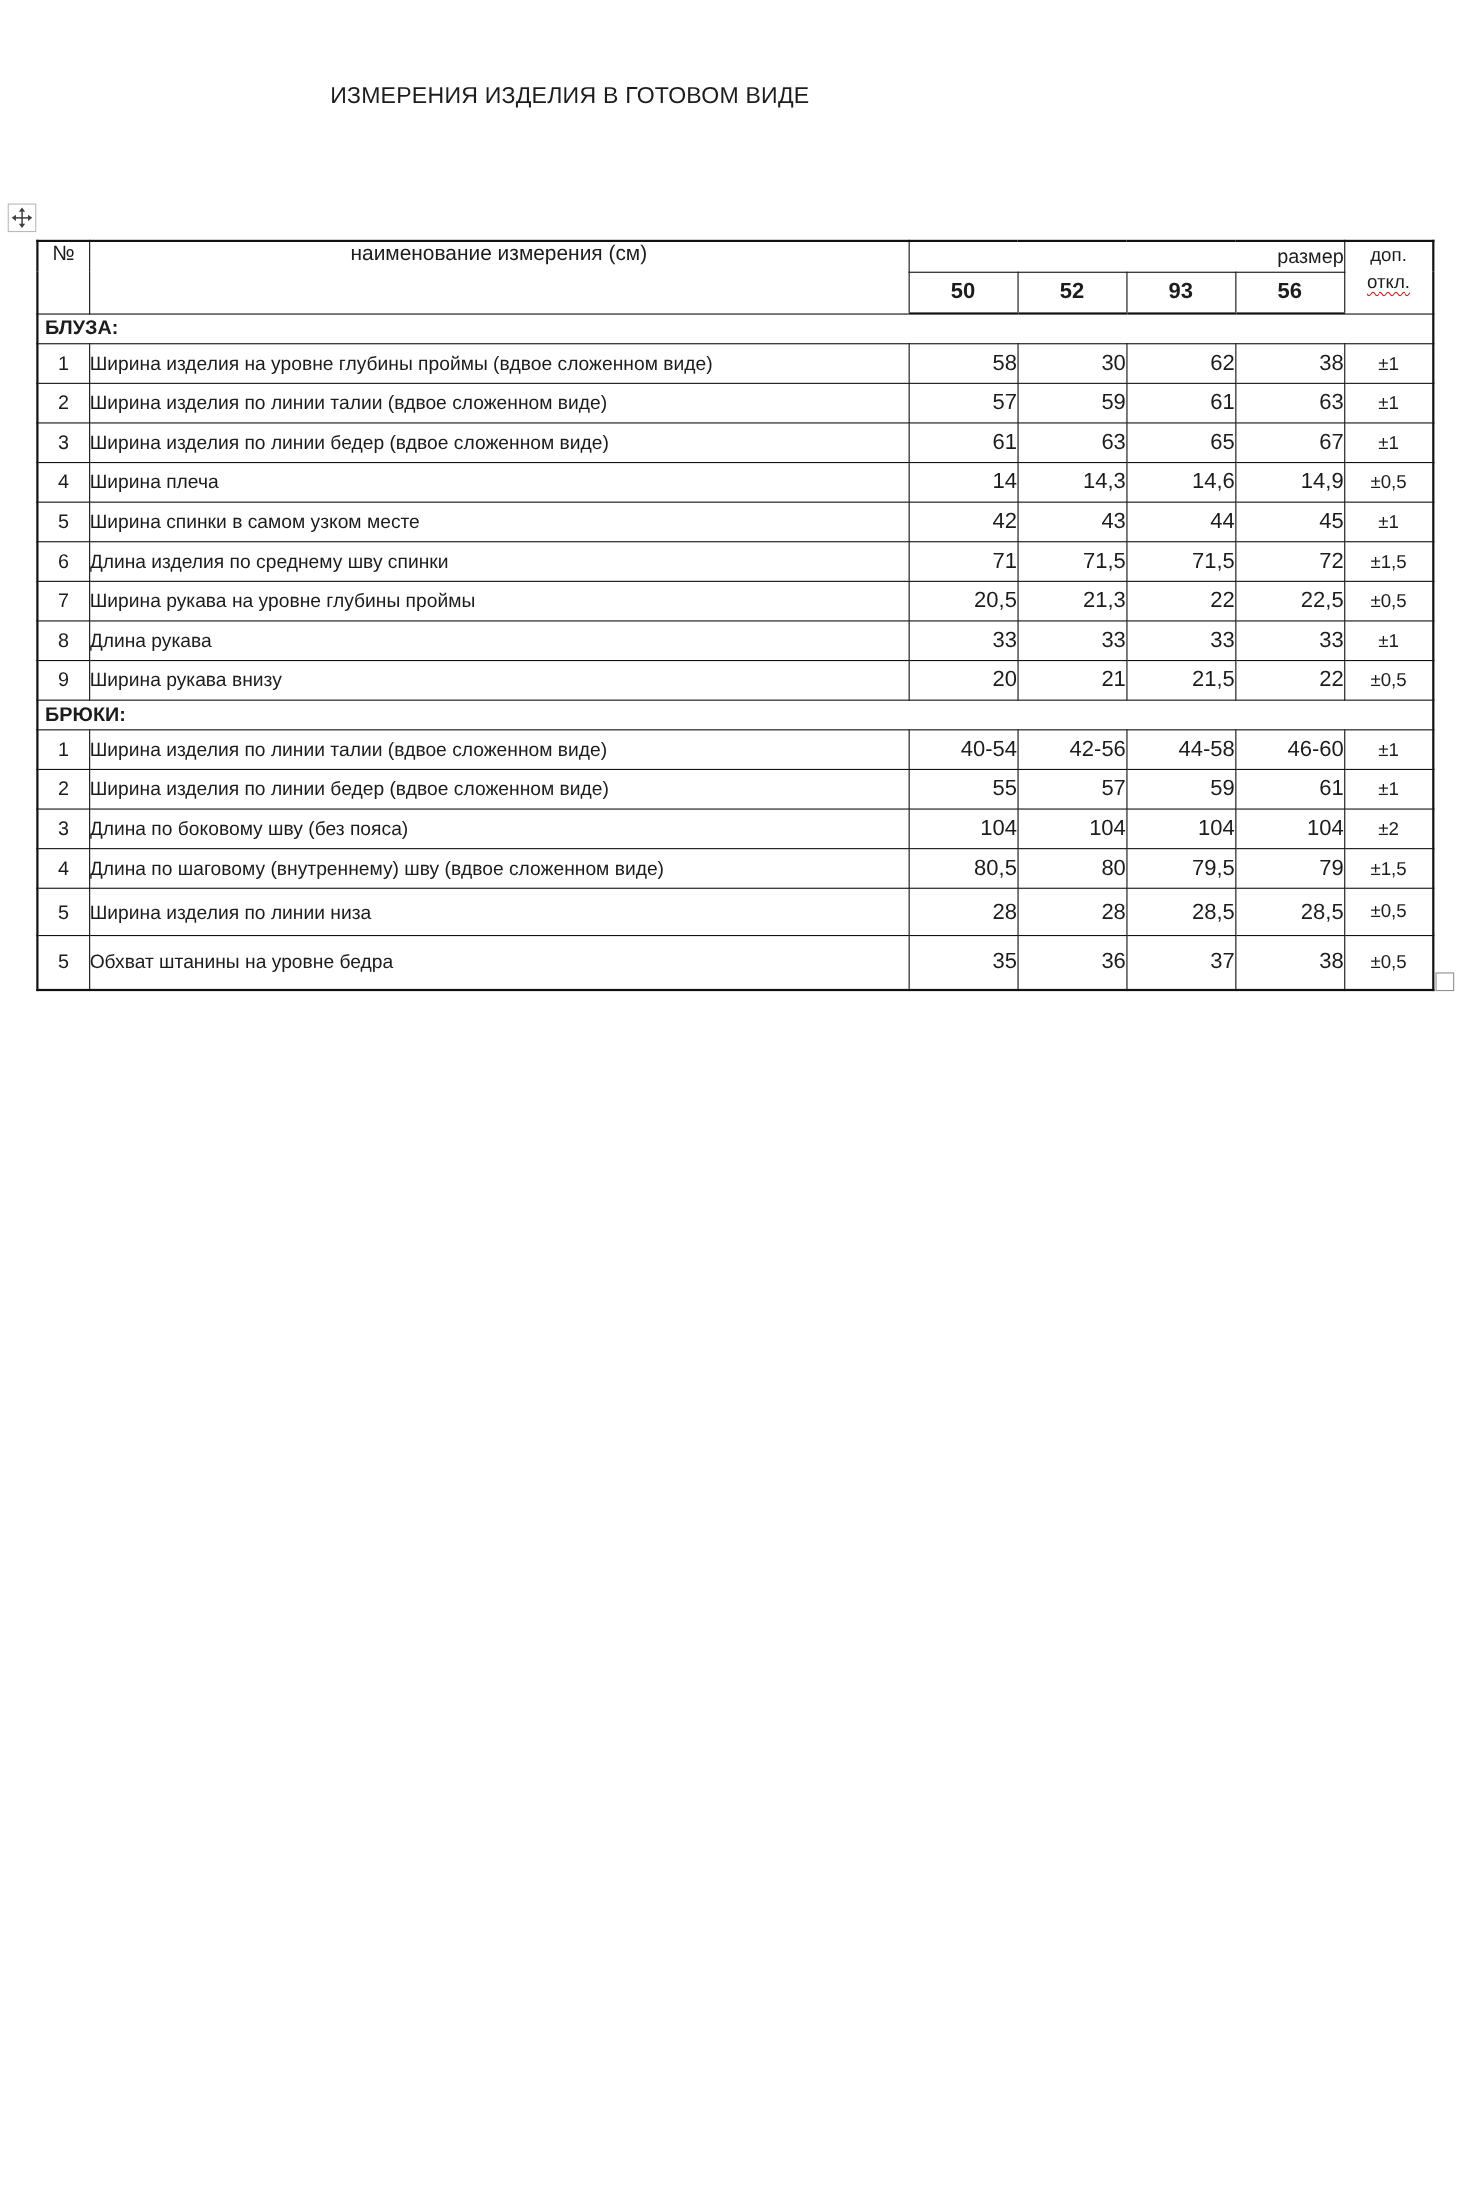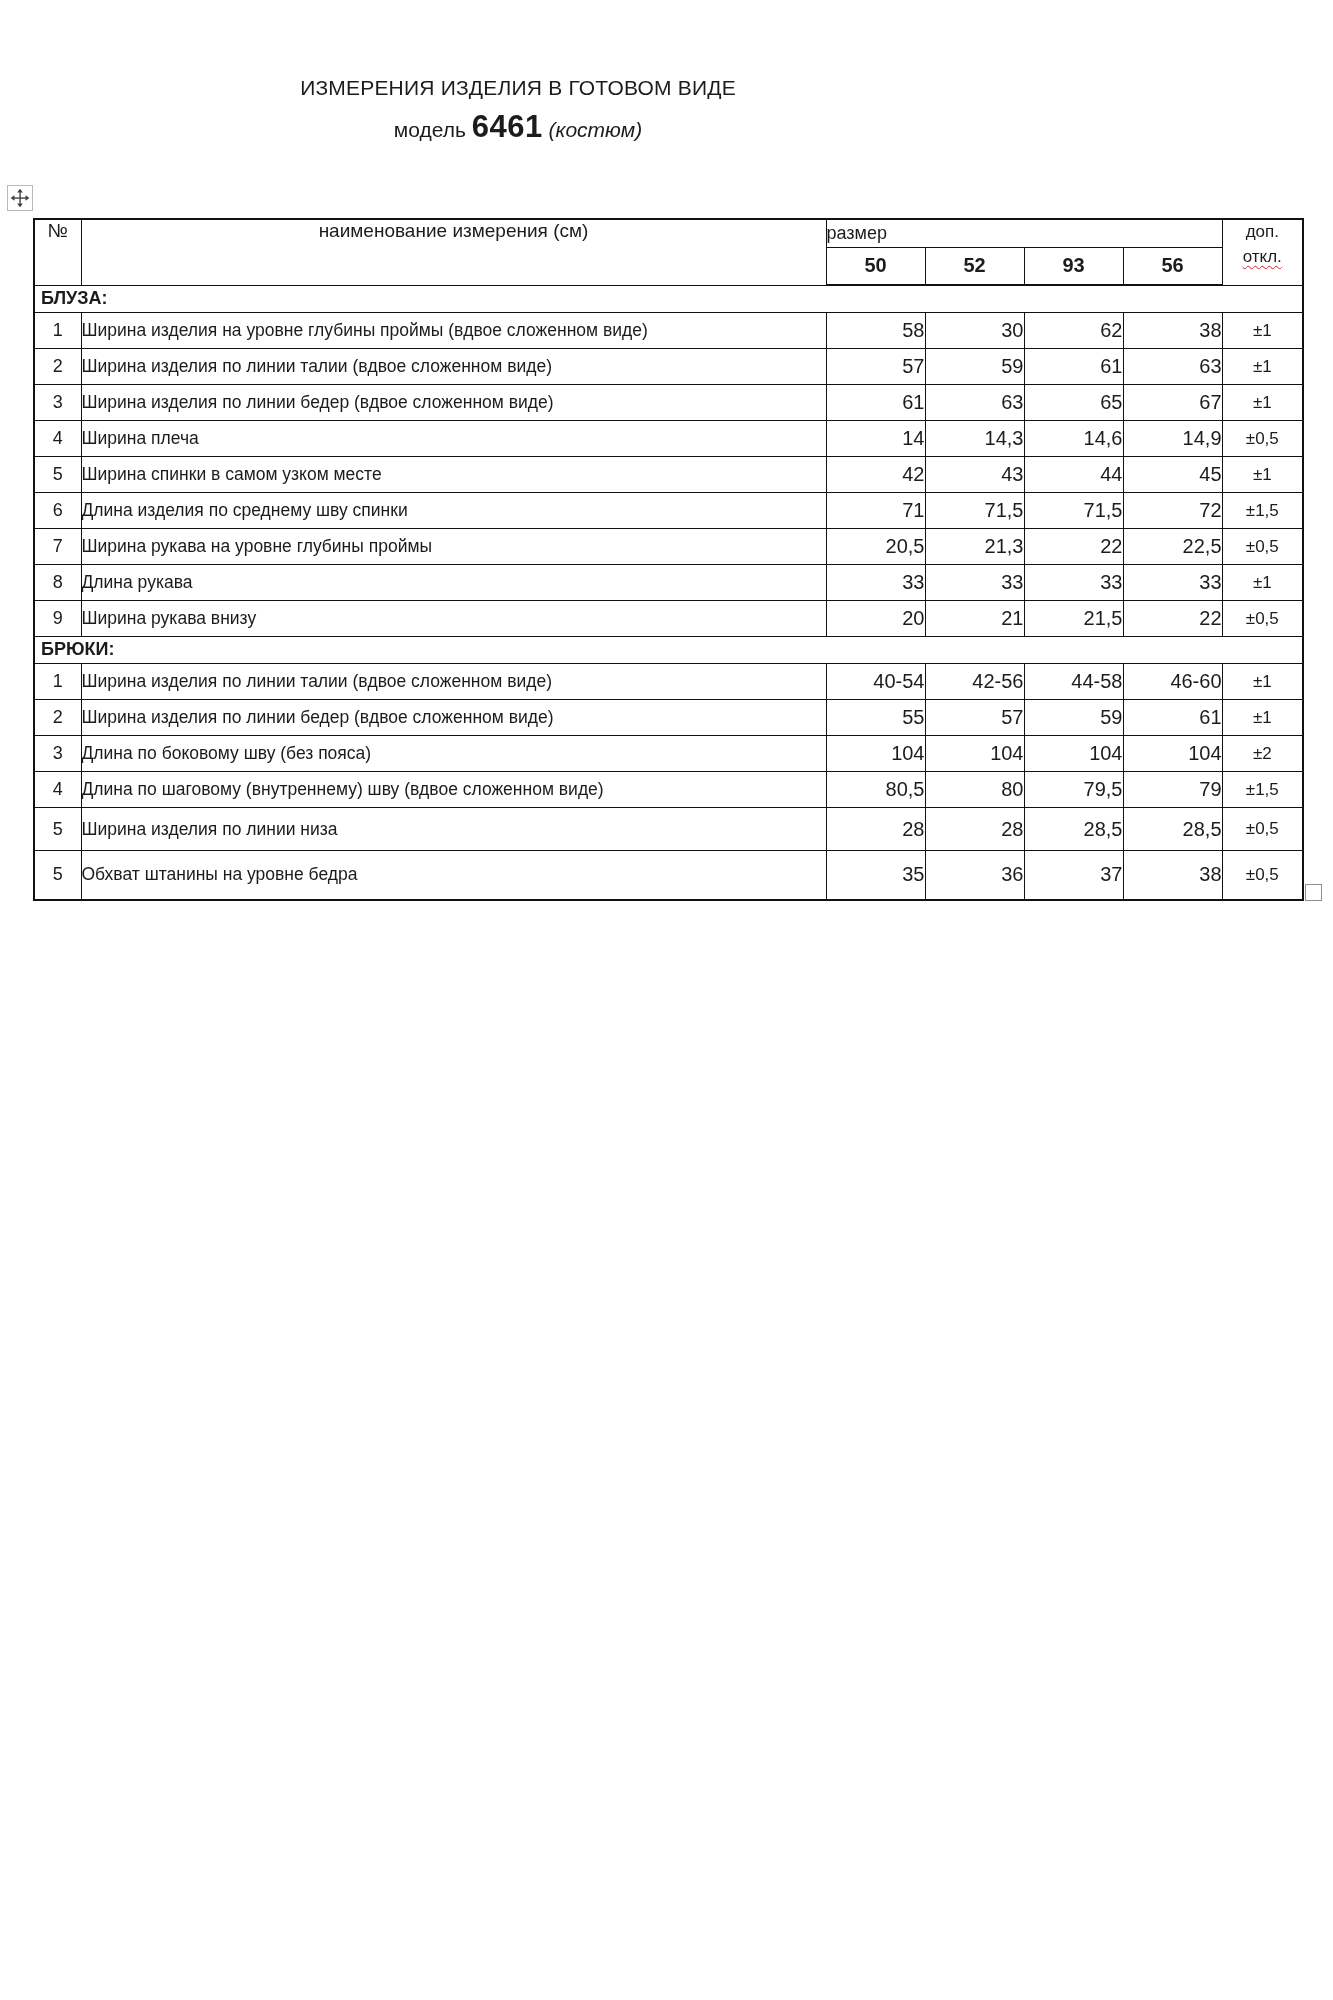--- a/index.html
+++ b/index.html
@@ -34,21 +34,21 @@
   table.meas th,table.meas td{
     border:1.6px solid #111;padding:0;box-sizing:border-box;
     overflow:hidden;white-space:nowrap;
   }
   table.meas{border:2px solid #111;}
   thead tr:last-child th{border-bottom:2px solid #111;}
 
   th{font-weight:400;}
   .h-num{vertical-align:top;padding-top:4px;font-size:19px;height:28px;}
   .h-name{vertical-align:top;padding-top:4px;font-size:19px;text-align:center;}
-  .h-size-group{font-size:18px;text-align:left;height:28px;}
+  .h-size-group{font-size:18px;text-align:right;height:28px;}
   .h-size{font-size:20px;font-weight:700;text-align:center;height:38px;}
   .h-tol{vertical-align:top;text-align:center;font-size:17px;line-height:1.45;padding-top:3px;}
   .squiggle{
     text-decoration-line:underline;text-decoration-style:wavy;
     text-decoration-color:#cc2222;text-decoration-thickness:1px;
     text-underline-offset:3px;
   }
 
   tr.section-row td{
     font-weight:700;font-size:18px;text-align:left;padding:2px 6px 3px 6px;height:25px;
@@ -59,25 +59,20 @@
   td.cell-num{text-align:center;font-size:18px;}
   td.cell-name{text-align:left;padding-left:9px;font-size:17.5px;}
   td.cell-val{text-align:right;font-size:20px;}
   td.cell-tol{text-align:center;font-size:17px;}
 </style>
 </head>
 <body>
 
 <div class="header-block">
   <div class="doc-title">ИЗМЕРЕНИЯ ИЗДЕЛИЯ В ГОТОВОМ ВИДЕ</div>
-  <div class="model-line">
-    <span>модель</span>
-    <span class="model-num">6461</span>
-    <span class="model-suffix">(костюм)</span>
-  </div>
 </div>
 
 <div class="move-handle">
   <svg width="20" height="20" viewBox="0 0 24 24">
     <g fill="#3c3c3c">
       <rect x="11.3" y="5" width="1.6" height="14"></rect>
       <rect x="5" y="11.3" width="14" height="1.6"></rect>
       <polygon points="12,0.8 8.6,5.4 15.4,5.4"></polygon>
       <polygon points="12,23.2 8.6,18.6 15.4,18.6"></polygon>
       <polygon points="0.8,12 5.4,8.6 5.4,15.4"></polygon>

